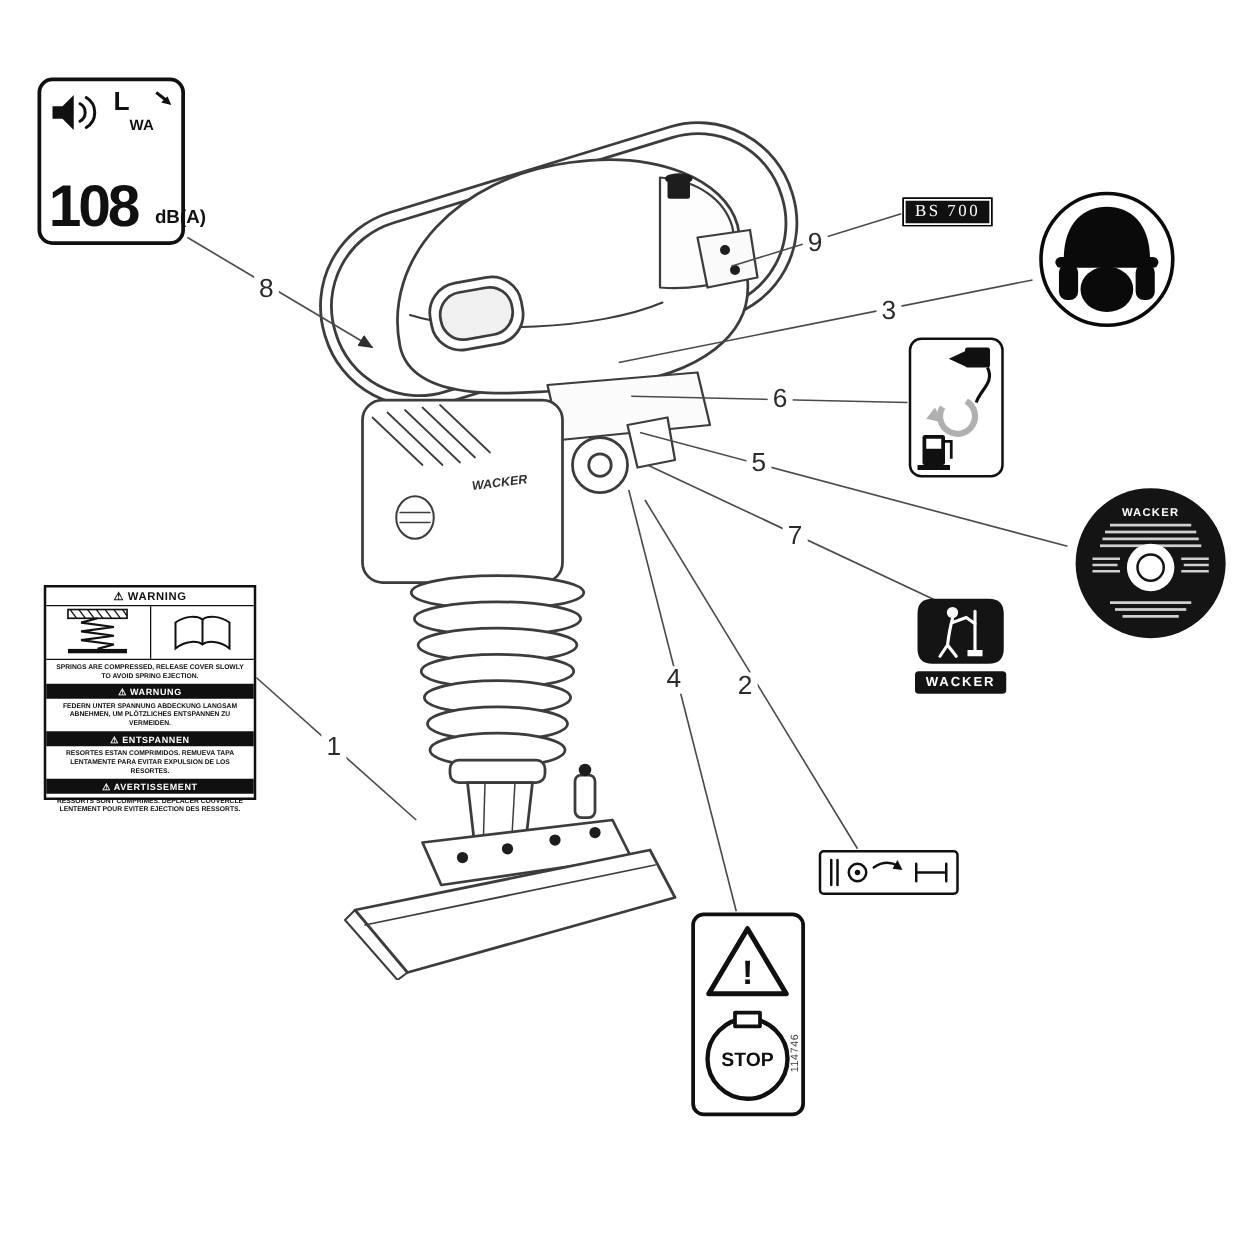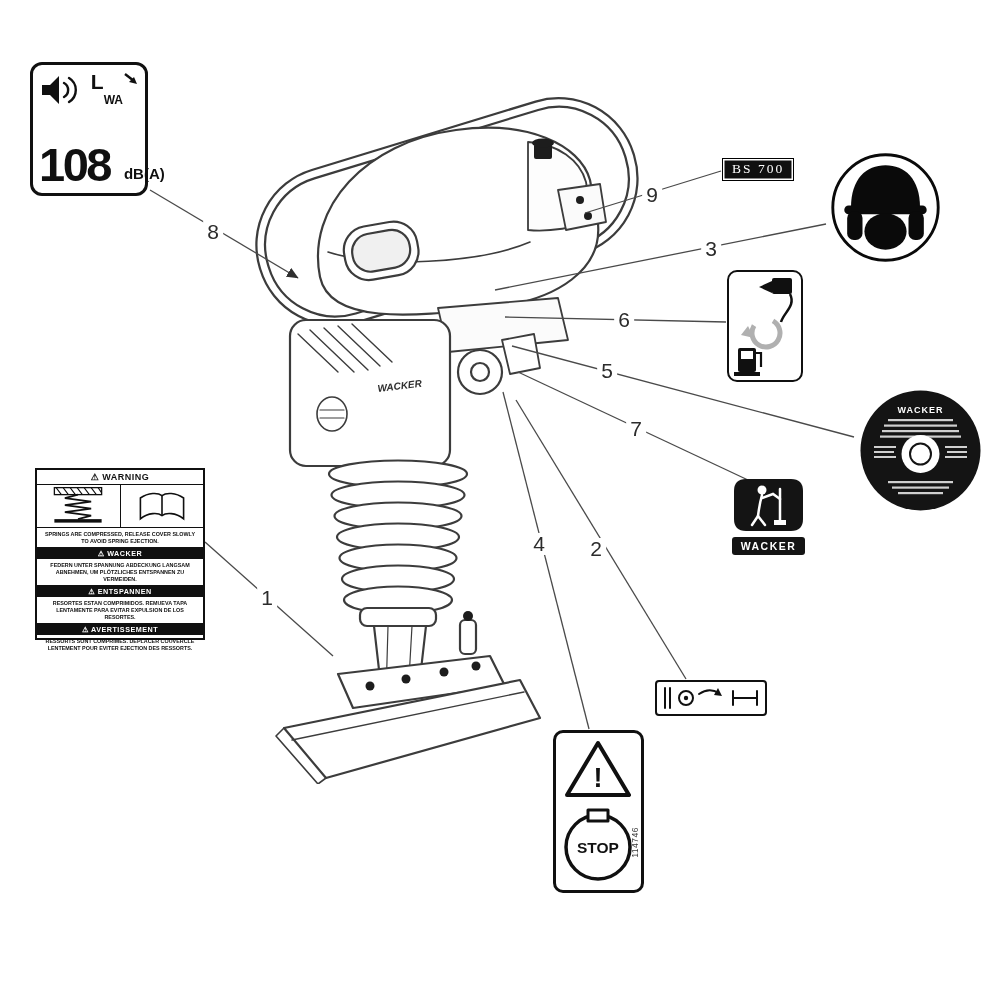--- a/index.html
+++ b/index.html
@@ -266,21 +266,21 @@
         </svg>
       </div>
       <div class="wl-cell">
         <svg width="56" height="38" viewBox="0 0 70 44">
           <path d="M8,38 C18,30 30,30 35,34 C40,30 52,30 62,38 L62,12 C52,5 40,5 35,9 C30,5 18,5 8,12 Z" fill="none" stroke="#101010" stroke-width="2"></path>
           <path d="M35,9 L35,34" stroke="#101010" stroke-width="2"></path>
         </svg>
       </div>
     </div>
     <div class="wl-text">SPRINGS ARE COMPRESSED, RELEASE COVER SLOWLY TO AVOID SPRING EJECTION.</div>
-    <div class="wl-bar">⚠ WACKER</div>
+    <div class="wl-bar">⚠ WARNUNG</div>
     <div class="wl-text">FEDERN UNTER SPANNUNG ABDECKUNG LANGSAM ABNEHMEN, UM PLÖTZLICHES ENTSPANNEN ZU VERMEIDEN.</div>
     <div class="wl-bar">⚠ ENTSPANNEN</div>
     <div class="wl-text">RESORTES ESTAN COMPRIMIDOS. REMUEVA TAPA LENTAMENTE PARA EVITAR EXPULSION DE LOS RESORTES.</div>
     <div class="wl-bar">⚠ AVERTISSEMENT</div>
     <div class="wl-text">RESSORTS SONT COMPRIMES. DEPLACER COUVERCLE LENTEMENT POUR EVITER EJECTION DES RESSORTS.</div>
   </div>
 
   <div class="decal oil-label">
     <svg width="104" height="28" viewBox="0 0 104 28">
       <g stroke="#101010" stroke-width="2" fill="none" stroke-linecap="round">

